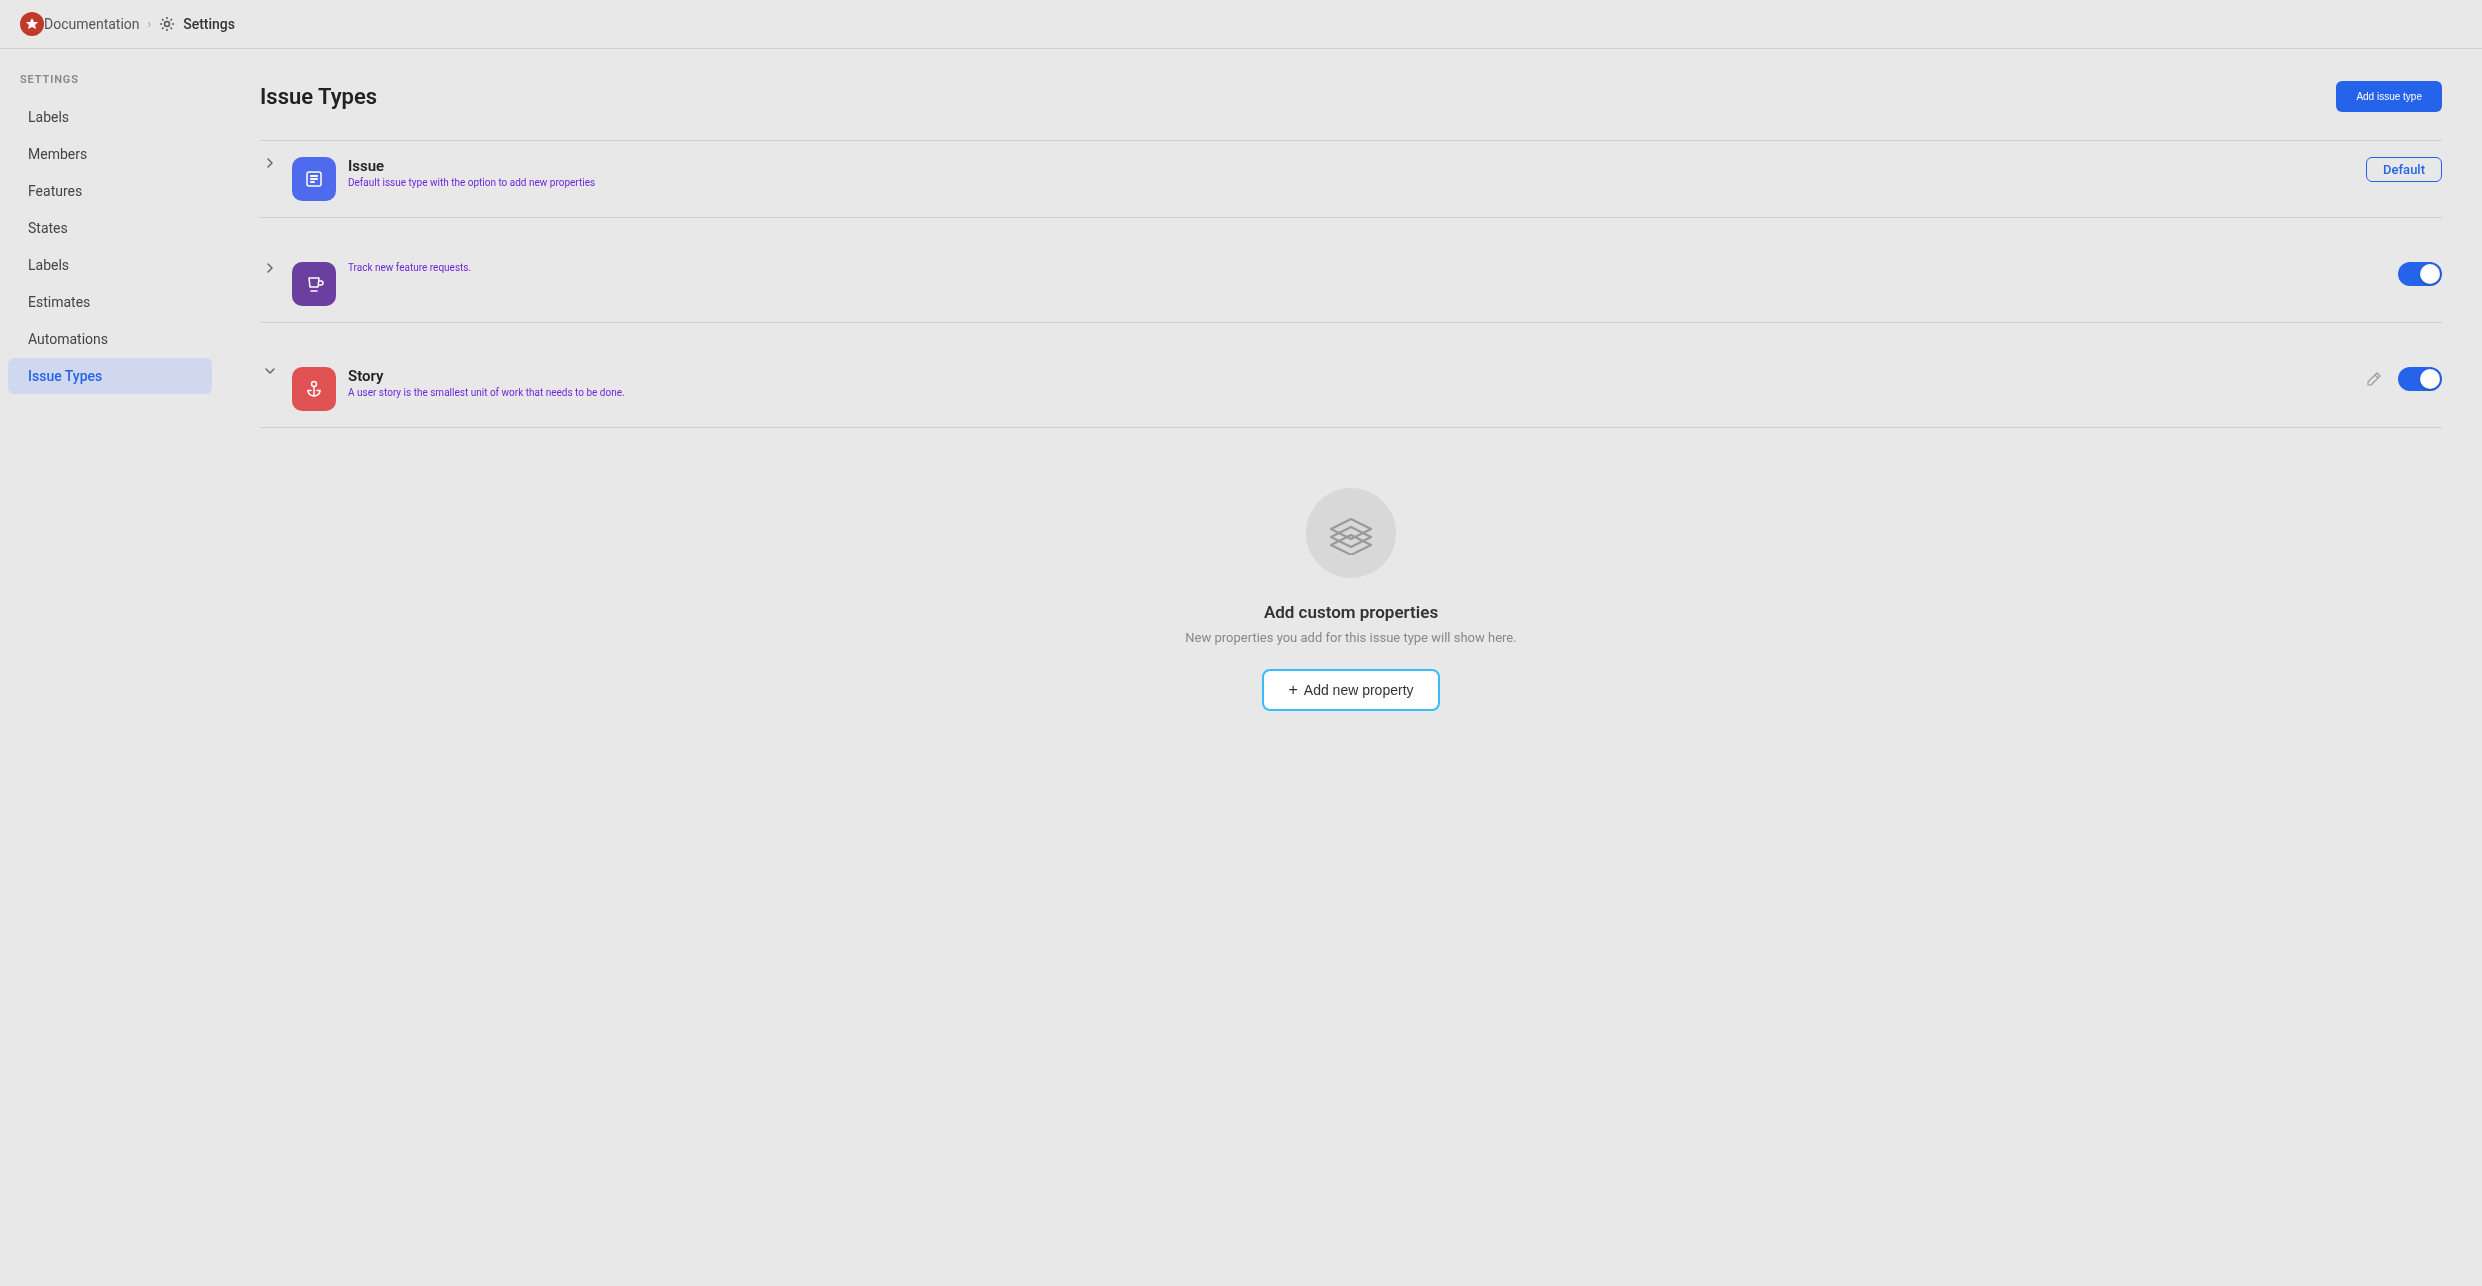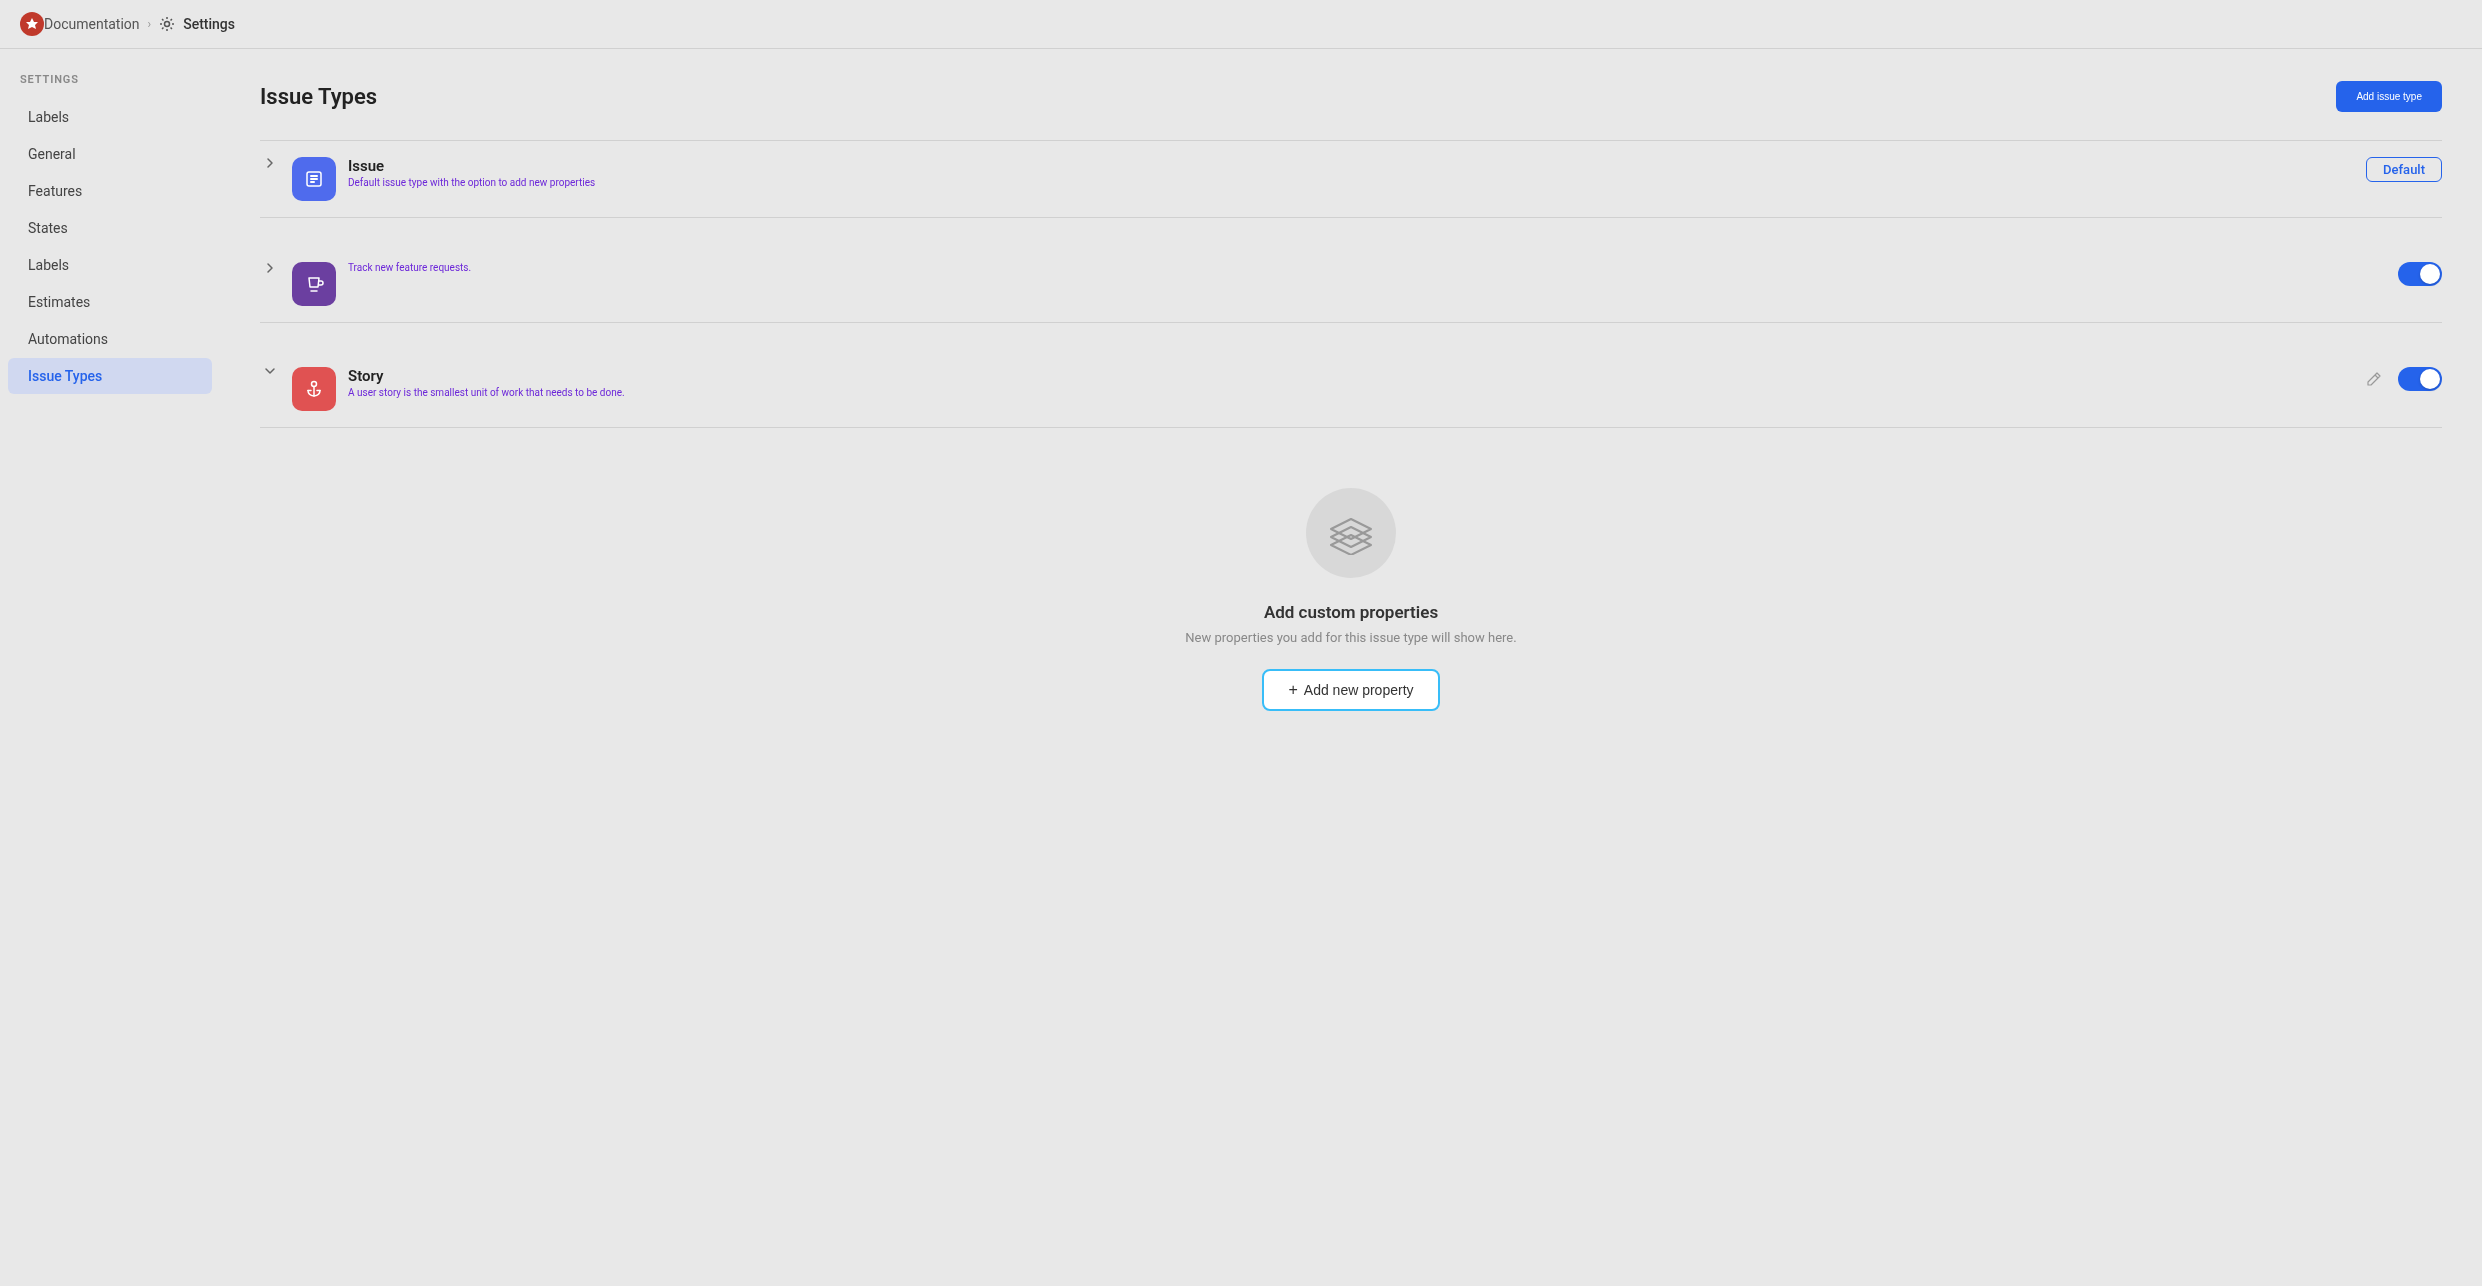--- a/index.html
+++ b/index.html
@@ -262,21 +262,21 @@
 </nav>
 
 <div class="layout">
 
   <aside class="sidebar">
     <div class="sidebar-section-label">SETTINGS</div>
     <div class="sidebar-item">
       <span>Labels</span>
     </div>
     <div class="sidebar-item">
-      <span>General</span>
+      <span>Members</span>
     </div>
     <div class="sidebar-item">
       <span>Features</span>
     </div>
     <div class="sidebar-item">
       <span>States</span>
     </div>
     <div class="sidebar-item">
       <span>Labels</span>
     </div>

